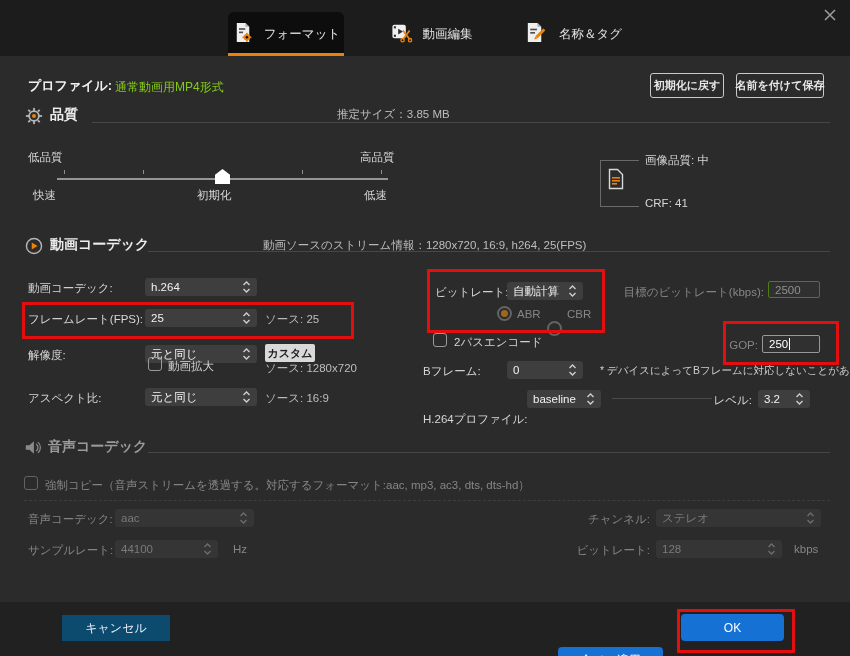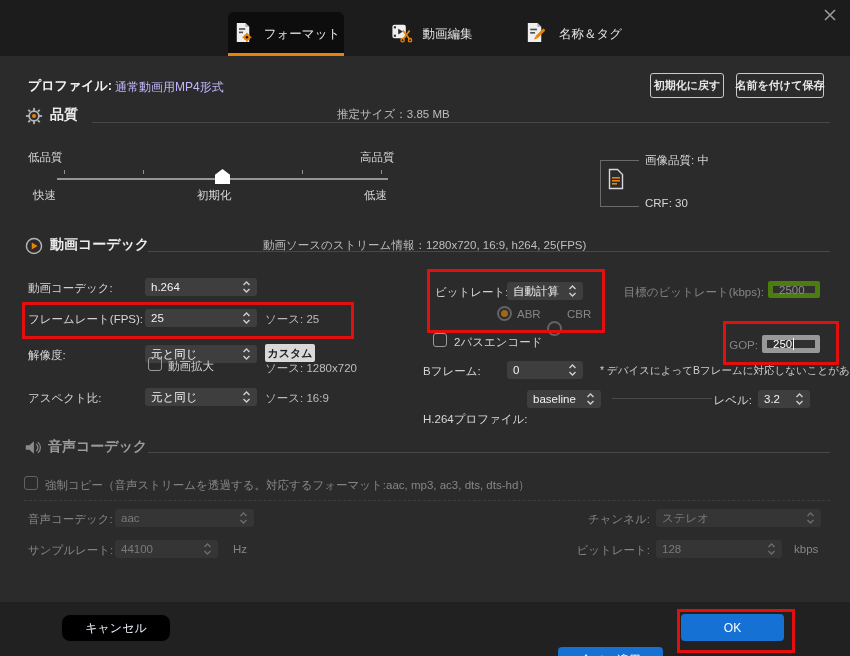--- a/index.html
+++ b/index.html
@@ -19,41 +19,41 @@
   .sec-title{font-size:14px;font-weight:bold;color:#ececec;white-space:nowrap;}
   .sec-title.dim{color:#9b9b9b;}
   .divider{height:1px;background:#474747;}
   .dashed{border-top:1px dashed #3e3e3e;height:0;}
   .dd{display:flex;align-items:center;gap:4px;background:#3e3e3e;border-radius:3px;
     padding:0 6px;height:18px;font-size:11.5px;color:#f2f2f2;box-sizing:border-box;cursor:pointer;}
   .dd .val{flex:1;overflow:hidden;white-space:nowrap;}
   .dd.disabled{background:#353535;color:#7a7a7a;cursor:default;}
   .stepper path{stroke:#cfcfcf;stroke-width:1.4;fill:none;}
   .disabled .stepper path{stroke:#6d6d6d;}
-  .inbox{background:#303030;border:5px solid #4d7c0f;border-radius:2px;display:flex;
+  .inbox{background:#303030;border:1px solid #4d7c0f;border-radius:2px;display:flex;
     align-items:center;padding:0 6px;font-size:11.5px;box-sizing:border-box;}
   .inbox.focus{border-color:#989898;color:#ffffff;}
   .inbox.dim{color:#8f8f8f;}
   .caret{display:inline-block;width:1px;height:12px;background:#ffffff;margin-left:1px;}
   .chk{width:14px;height:14px;border:1px solid #9a9a9a;border-radius:3px;
     box-sizing:border-box;background:transparent;cursor:pointer;}
   .chk.dim{border-color:#626262;}
   .radio{width:15px;height:15px;border:2px solid #636363;border-radius:50%;
     box-sizing:border-box;position:relative;}
   .radio.sel::after{content:"";position:absolute;inset:2px;border-radius:50%;background:#a2671f;}
   .obtn{border:1px solid #c9c9c9;border-radius:3px;color:#e8e8e8;font-size:11px;
     font-weight:bold;display:flex;align-items:center;justify-content:center;
     background:transparent;cursor:pointer;white-space:nowrap;}
   .custom-btn{background:#d9d9d9;color:#1e1e1e;font-size:11px;font-weight:bold;
     border-radius:2px;display:flex;align-items:center;justify-content:center;cursor:pointer;}
   .footer{position:absolute;left:0;top:602px;width:850px;height:54px;background:#212121;}
   .bluebtn{border-radius:4px;color:#ffffff;font-size:12px;display:flex;align-items:center;
     justify-content:center;background:#1571d3;cursor:pointer;}
-  .cancelbtn{border-radius:8px;color:#e8edf7;font-size:12px;display:flex;align-items:center;
-    justify-content:center;background:#000000;cursor:pointer;}
+  .cancelbtn{border-radius:0;color:#e8edf7;font-size:12px;display:flex;align-items:center;
+    justify-content:center;background:#0c4a6e;cursor:pointer;}
   .redbox{position:absolute;border:3px solid #e30e0e;pointer-events:none;}
   .bracket{border:1px solid #6a6a6a;border-right:none;}
   .tick{position:absolute;top:0;width:1px;height:4px;background:#8f8f8f;}
   .thumb{position:absolute;background:#ffffff;
     clip-path:polygon(50% 0,100% 38%,100% 100%,0 100%,0 38%);cursor:pointer;}
 </style>
 </head>
 <body>
 
 <div class="window">
@@ -115,21 +115,21 @@
             <rect x="14.4" y="6.5" width="3.2" height="12" rx="1" fill="#e8820c"></rect>
             <path d="M14.4 18.5 h3.2 l-1.6 3 z" fill="#e8820c"></path>
           </g>
         </svg>
       </span>
       <span>名称＆タグ</span>
     </div>
   </div>
 
   <div class="abs" style="left:28px;top:77px;font-size:13px;font-weight:bold;color:#f0f0f0;">プロファイル:</div>
-  <div class="abs" style="left:115px;top:79px;font-size:12px;color:#c4b5fd;">通常動画用MP4形式</div>
+  <div class="abs" style="left:115px;top:79px;font-size:12px;color:#84cc16;">通常動画用MP4形式</div>
   <div class="abs obtn" style="left:650px;top:73px;width:72px;height:23px;">初期化に戻す</div>
   <div class="abs obtn" style="left:736px;top:73px;width:86px;height:23px;">名前を付けて保存</div>
 
   <div class="abs" style="left:25px;top:107px;">
     <svg width="18" height="18" viewBox="0 0 20 20">
       <g fill="#b5b5b5">
         <rect x="9" y="1" width="2" height="4"></rect>
           <rect x="9" y="15" width="2" height="4"></rect>
         <rect x="1" y="9" width="4" height="2"></rect>
           <rect x="15" y="9" width="4" height="2"></rect>
@@ -166,21 +166,21 @@
   <div class="abs bracket" style="left:600px;top:160px;width:38px;height:45px;"></div>
   <div class="abs" style="left:606px;top:168px;background:#2b2b2b;padding:0 2px;">
     <svg width="16" height="22" viewBox="0 0 16 22">
       <path d="M1.5 1.5 h8 l5 5 v14 h-13 z" fill="#2b2b2b" stroke="#d9d9d9" stroke-width="1.4"></path>
       <rect x="4" y="9" width="8" height="1.6" fill="#e8820c"></rect>
       <rect x="4" y="12" width="8" height="1.6" fill="#e8820c"></rect>
       <rect x="4" y="15" width="5" height="1.6" fill="#e8820c"></rect>
     </svg>
   </div>
   <div class="abs lbl" style="left:645px;top:153px;">画像品質: 中</div>
-  <div class="abs lbl" style="left:645px;top:197px;">CRF: 30</div>
+  <div class="abs lbl" style="left:645px;top:197px;">CRF: 41</div>
 
   <div class="abs" style="left:25px;top:237px;">
     <svg width="18" height="18" viewBox="0 0 20 20">
       <circle cx="10" cy="10" r="8.4" fill="none" stroke="#b5b5b5" stroke-width="1.6"></circle>
       <path d="M7.5 6.2 l6.5 3.8 l-6.5 3.8 z" fill="#e8820c"></path>
     </svg>
   </div>
   <div class="abs sec-title" style="left:50px;top:236px;">動画コーデック</div>
   <div class="abs src" style="left:263px;top:238px;">動画ソースのストリーム情報：1280x720, 16:9, h264, 25(FPS)</div>
   <div class="abs divider" style="left:148px;top:251px;width:682px;"></div>

